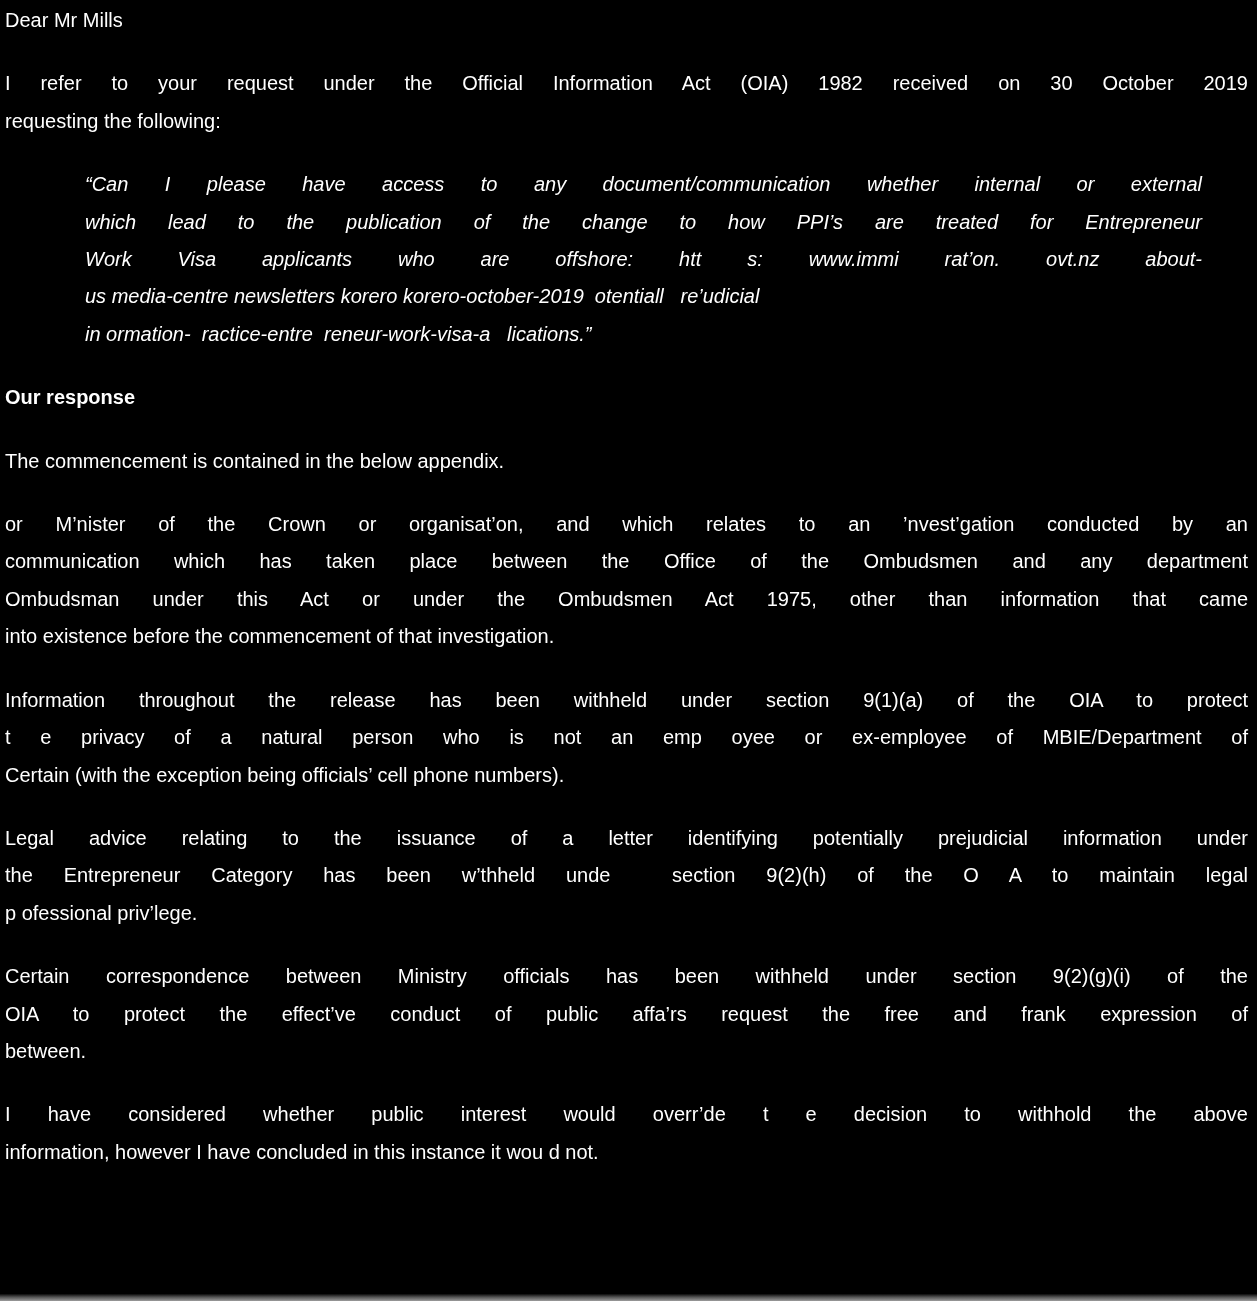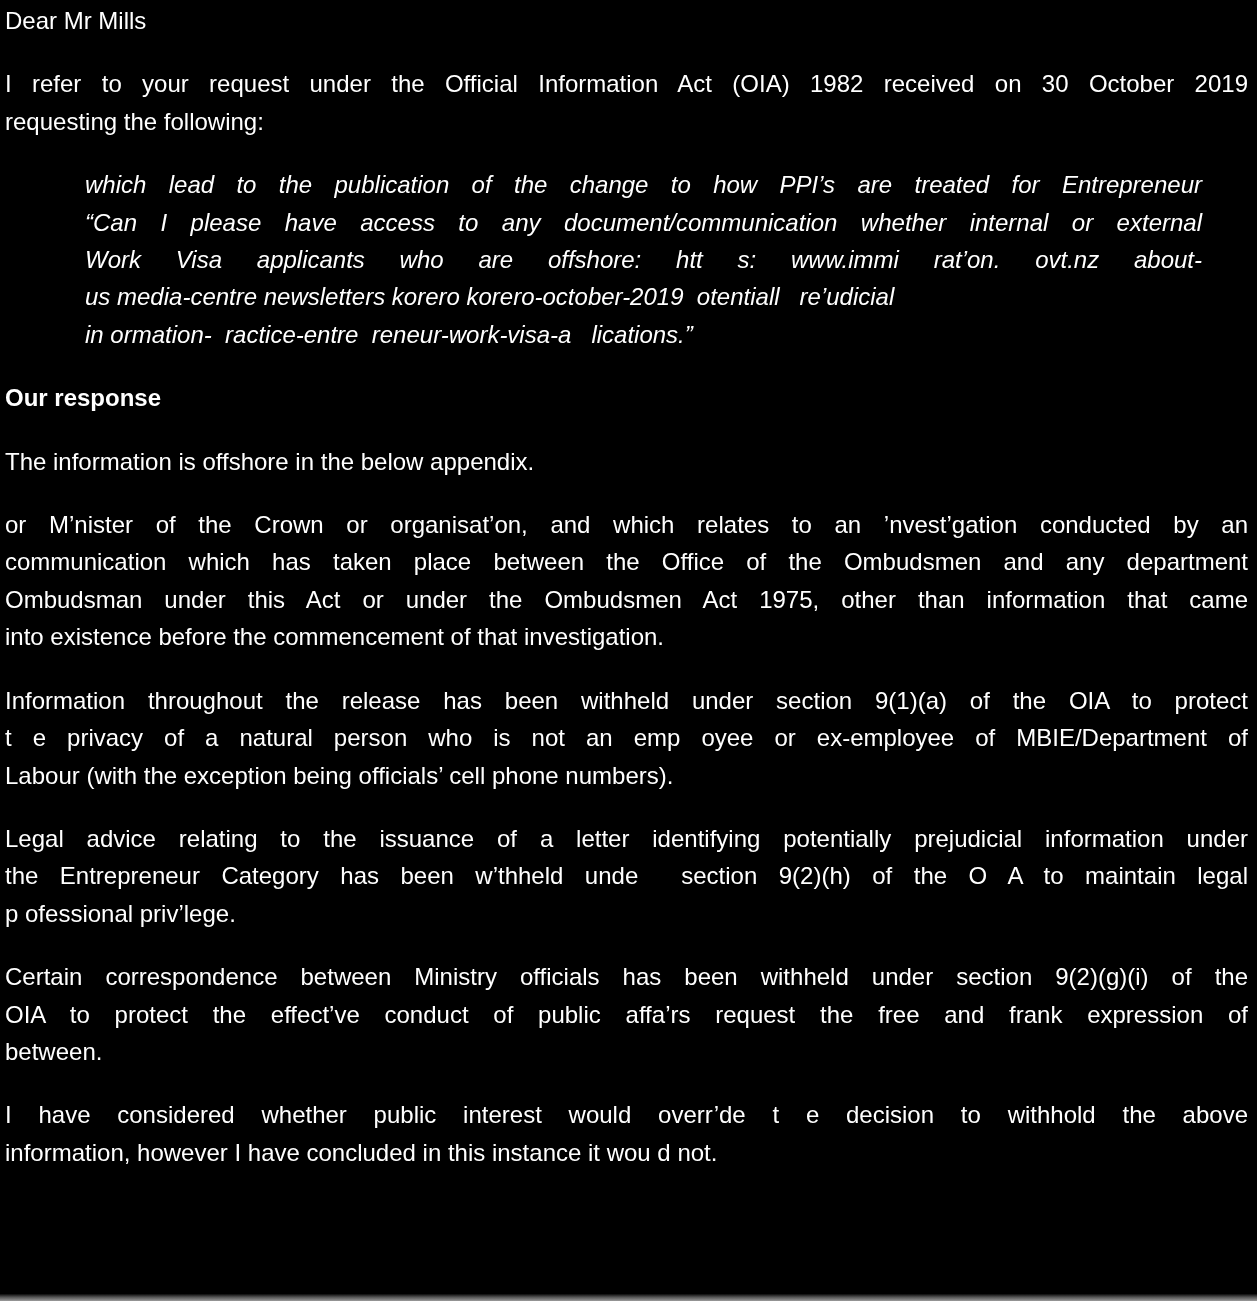--- a/index.html
+++ b/index.html
@@ -15,21 +15,21 @@
   }
   .page {
     position: absolute;
     top: 0; left: 0;
     width: 1257px;
     height: 1301px;
     box-sizing: border-box;
     padding: 2px 9px 18px 5px;
     color: #ffffff;
     font-family: "Liberation Sans", "DejaVu Sans", sans-serif;
-    font-size: 24px;
+    font-size: 20px;
     line-height: 37.4px;
     font-weight: 400;
     overflow: hidden;
   }
   .block {
     margin-top: 26px;
   }
   .line {
     min-height: 37.4px;
     text-align: left;
@@ -62,42 +62,42 @@
 <body>
 
 <div class="page">
   <div class="line salutation">Dear Mr Mills</div>
   <div>
       <div class="block paragraph">
         <div class="line j">I refer to your request under the Official Information Act (OIA) 1982 received on 30 October 2019</div>
         <div class="line">requesting the following:</div>
       </div>
       <div class="block quote">
+        <div class="line j">“Can I please have access to any document/communication whether internal or external</div>
         <div class="line j">which lead to the publication of the change to how PPI’s are treated for Entrepreneur</div>
-        <div class="line j">“Can I please have access to any document/communication whether internal or external</div>
         <div class="line j">Work Visa applicants who are offshore: htt s: www.immi rat’on. ovt.nz about-</div>
         <div class="line">us media-centre newsletters korero korero-october-2019 &nbsp;otentiall &nbsp;&nbsp;re’udicial</div>
         <div class="line">in ormation- &nbsp;ractice-entre &nbsp;reneur-work-visa-a &nbsp;&nbsp;lications.”</div>
       </div>
       <div class="block heading">
         <div class="line">Our response</div>
       </div>
       <div class="block paragraph">
-        <div class="line">The information is offshore in the below appendix.</div>
+        <div class="line">The commencement is contained in the below appendix.</div>
       </div>
       <div class="block paragraph">
         <div class="line j">or M’nister of the Crown or organisat’on, and which relates to an ’nvest’gation conducted by an</div>
         <div class="line j">communication which has taken place between the Office of the Ombudsmen and any department</div>
         <div class="line j">Ombudsman under this Act or under the Ombudsmen Act 1975, other than information that came</div>
         <div class="line">into existence before the commencement of that investigation.</div>
       </div>
       <div class="block paragraph">
         <div class="line j">Information throughout the release has been withheld under section 9(1)(a) of the OIA to protect</div>
         <div class="line j">t e privacy of a natural person who is not an emp oyee or ex-employee of MBIE/Department of</div>
-        <div class="line">Labour (with the exception being officials’ cell phone numbers).</div>
+        <div class="line">Certain (with the exception being officials’ cell phone numbers).</div>
       </div>
       <div class="block paragraph">
         <div class="line j">Legal advice relating to the issuance of a letter identifying potentially prejudicial information under</div>
         <div class="line j">the Entrepreneur Category has been w’thheld unde &nbsp;section 9(2)(h) of the O A to maintain legal</div>
         <div class="line">p ofessional priv’lege.</div>
       </div>
       <div class="block paragraph">
         <div class="line j">Certain correspondence between Ministry officials has been withheld under section 9(2)(g)(i) of the</div>
         <div class="line j">OIA to protect the effect’ve conduct of public affa’rs request the free and frank expression of</div>
         <div class="line">between.</div>

